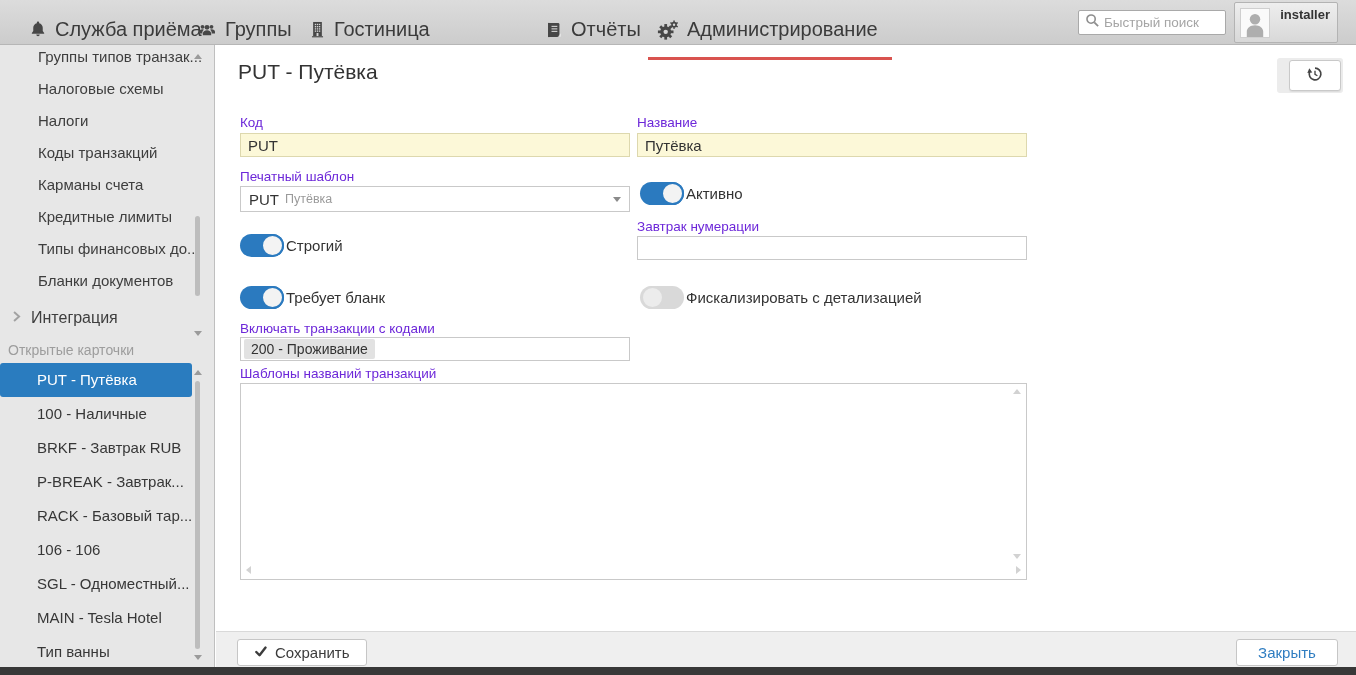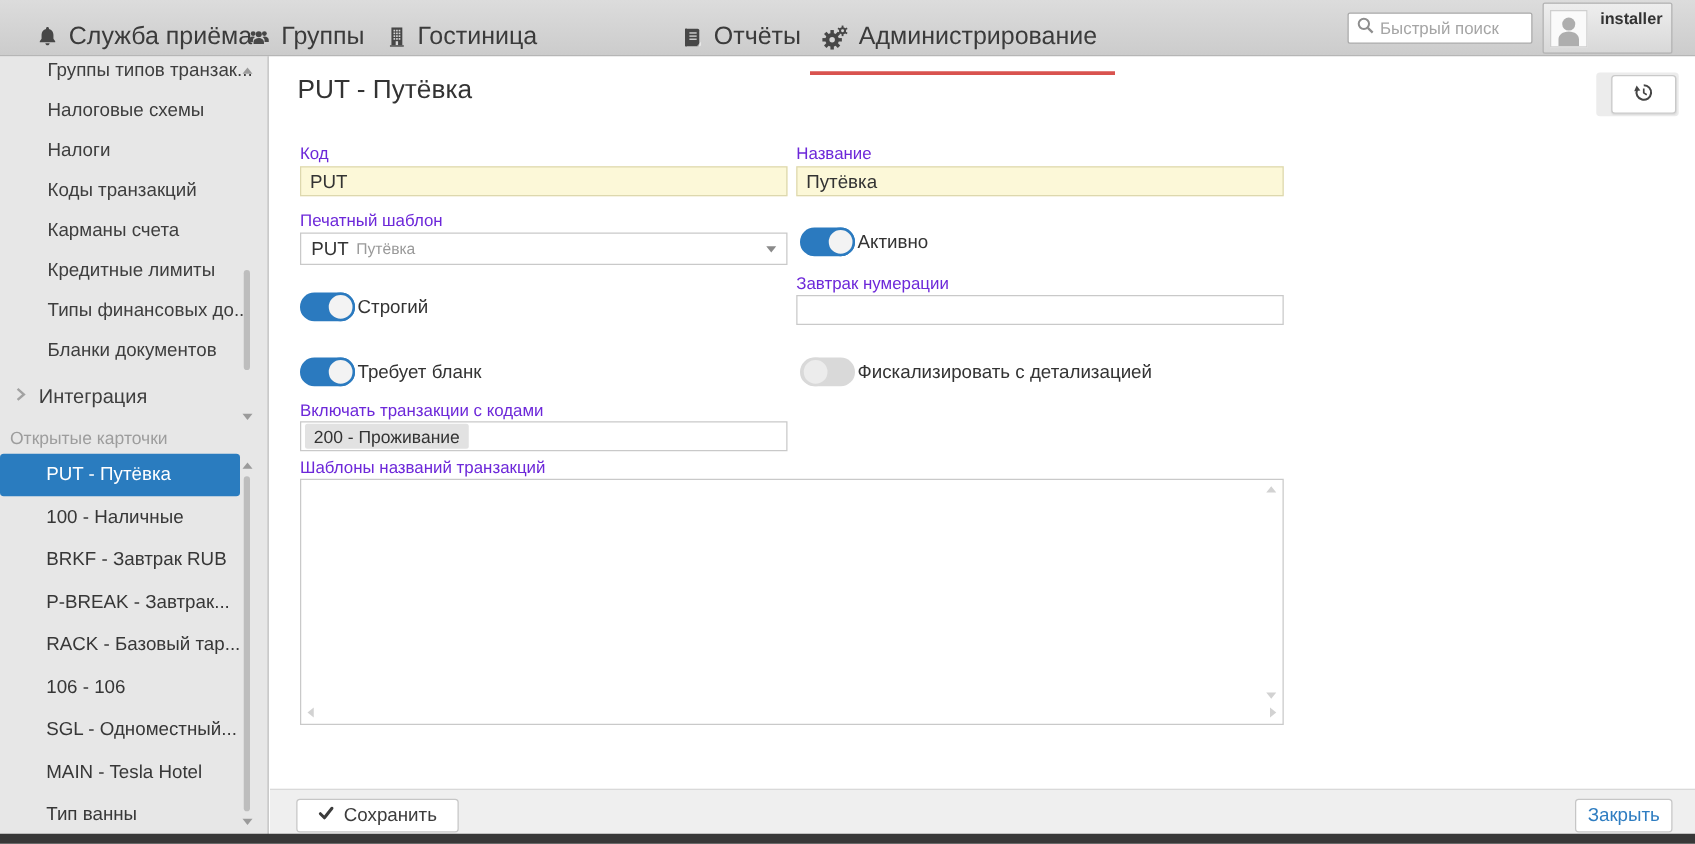--- a/index.html
+++ b/index.html
@@ -98,21 +98,21 @@
   .ta-rt { right:5px; bottom:5px; border-top:4px solid transparent; border-bottom:4px solid transparent;
     border-left:5px solid #d2d2d2; }
 
   
   .footerbar { position:absolute; left:216px; top:631px; width:1140px; height:37px; background:#efefef;
     border-top:1px solid #d9d9d9; }
   .btn { position:absolute; top:7px; height:27px; background:#fff; border:1px solid #c6c6c6;
     border-radius:3px; font-size:15px; font-family:"Liberation Sans", sans-serif; cursor:pointer;
     display:flex; align-items:center; justify-content:center; gap:7px; padding:0 16px; }
   .btn-save { left:21px; color:#3c3c3c; }
-  .btn-close { right:18px; color:#2f7dc1; width:78px; }
+  .btn-close { right:18px; color:#2f7dc1; width:102px; }
 
   .bottom-strip { position:absolute; left:0; top:667px; width:1356px; height:8px; background:#383838; }
 </style>
 </head>
 <body>
 
 <div class="app">
 
   <header class="topnav">
 

